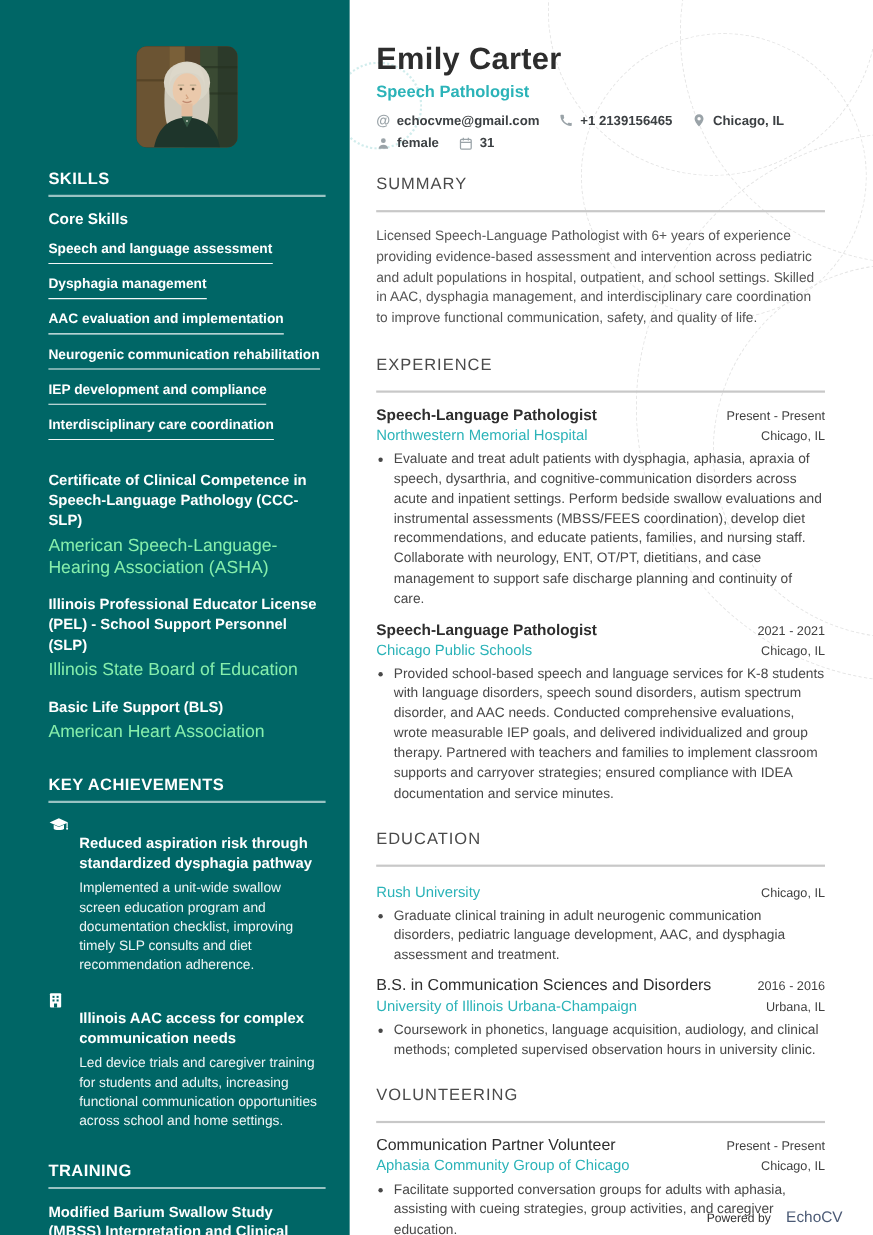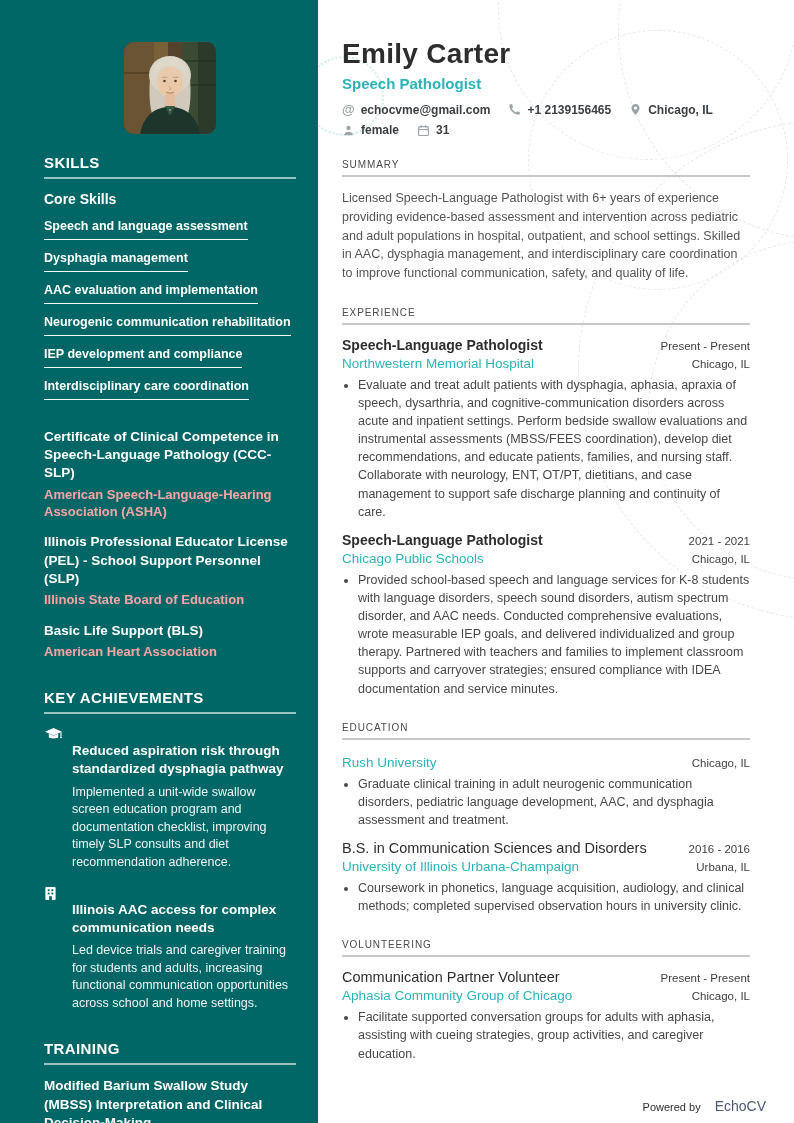--- a/index.html
+++ b/index.html
@@ -32,21 +32,21 @@
   }
   .s-subheading { font-size:14px; font-weight:700; margin:2px 0 12px; }
   .skill-item {
     font-size:12.5px; font-weight:700; width:fit-content;
     padding-bottom:6px; margin-bottom:11px;
     border-bottom:1.5px solid rgba(255,255,255,.95);
   }
   .skill-item:last-child { margin-bottom:0; }
   .cert-item { margin-bottom:13px; }
   .cert-title { font-size:13.5px; font-weight:700; line-height:1.35; color:#fff; }
-  .cert-issuer { font-size:13px; font-weight:700; line-height:1.3; color:#fca5a5; margin-top:4px; }
+  .cert-issuer { font-size:16px; font-weight:400; line-height:1.3; color:#86efac; margin-top:4px; }
   .ach-item { margin-bottom:14px; }
   .ach-head { display:flex; align-items:flex-start; }
   .ach-icon { width:20px; flex:0 0 20px; margin-right:8px; padding-top:1px; }
   .ach-title { font-size:13.5px; font-weight:700; line-height:1.35; color:#fff;margin-top:16px; }
   .ach-desc { font-size:12.5px; line-height:1.4; color:#eef5f5; margin-top:5px; padding-left:28px; }
   .train-item { margin-bottom:13px; }
   .train-title { font-size:13.5px; font-weight:700; line-height:1.35; color:#fff; }
 
   
   .main {
@@ -60,22 +60,22 @@
 
   .name { font-size:28px; font-weight:700; color:#2d2d2d; letter-spacing:.3px; }
   .job-title { font-size:15px; font-weight:700; color:var(--accent,#2bb3b8); margin-top:5px; }
   .contacts { display:flex; flex-wrap:wrap; margin-top:10px; row-gap:6px; }
   .contact-item { display:flex; align-items:center; margin-right:18px; }
   .contact-item .ci { display:inline-flex; margin-right:6px; color:#9aa3a8; }
   .contact-item .at { font-size:13px; font-weight:700; color:#9aa3a8; margin-right:6px; }
   .contact-item b { font-size:12px; color:#3c4043; font-weight:700; }
 
   .m-heading {
-    font-size:10px; font-weight:500; color:#4a4a4a; letter-spacing:.9px;
-    padding-bottom:5px; border-bottom:2px solid #c8c8c8;
+    font-size:15px; font-weight:500; color:#4a4a4a; letter-spacing:.9px;
+    padding-bottom:15px; border-bottom:2px solid #c8c8c8;
     margin:24px 0 12px;
   }
   .summary-text { font-size:12.5px; line-height:1.5; color:#555; }
 
   .entry { margin-bottom:11px; }
   .entry-head { display:flex; justify-content:space-between; align-items:baseline; }
   .entry-title { font-size:14px; font-weight:700; color:#2e2e2e; }
   .entry-date { font-size:11.5px; color:#3f3f3f; white-space:nowrap; }
   .entry-company { font-size:13.5px; color:var(--accent,#2bb3b8); margin-top:3px; }
   .entry-loc { font-size:11.5px; color:#3f3f3f; white-space:nowrap; }

